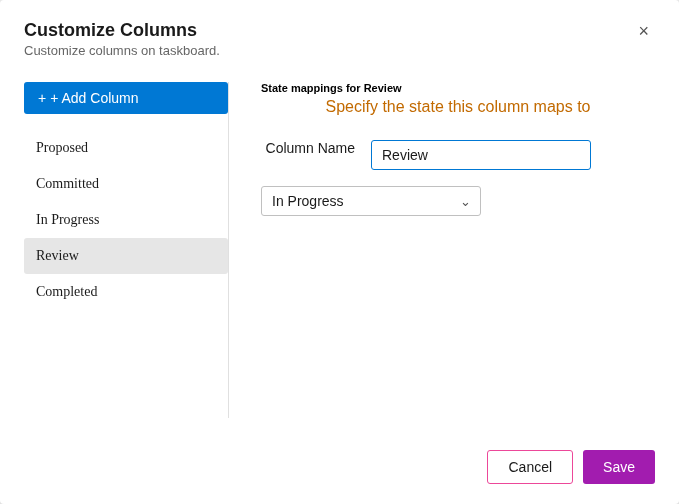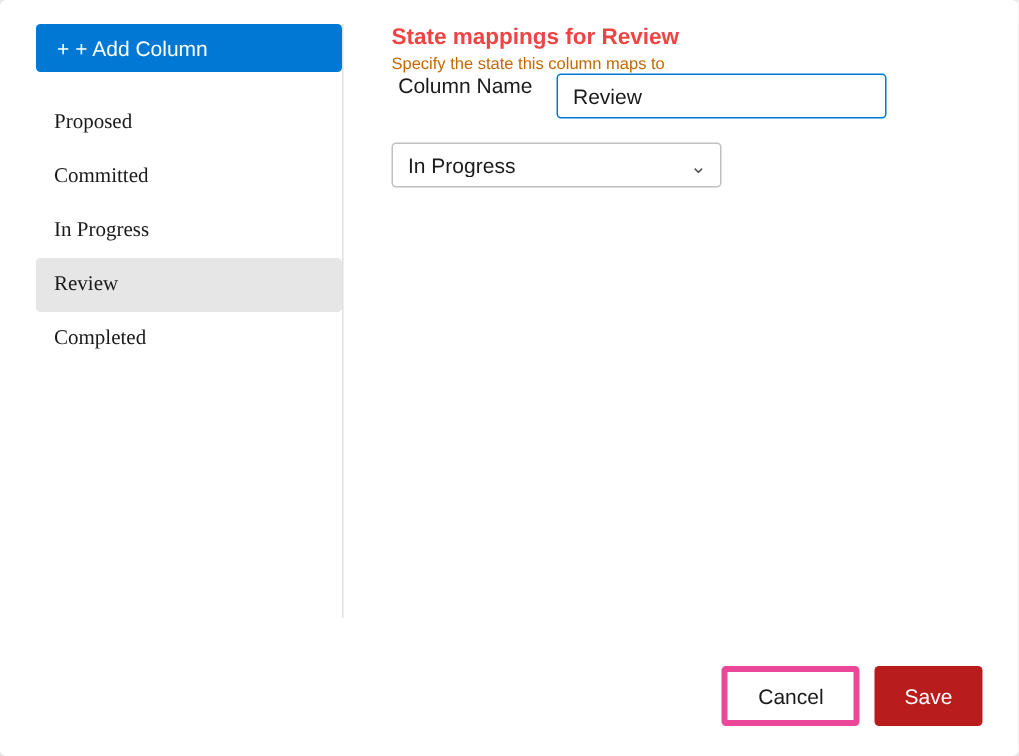--- a/index.html
+++ b/index.html
@@ -102,28 +102,30 @@
       width: 1px;
       background: #e0e0e0;
       margin: 0 0 0 0;
       align-self: stretch;
     }
     .right-panel {
       flex: 1;
       padding: 0 0 0 32px;
     }
     .mapping-title {
-      font-size: 15px;
+      font-size: 11px;
       font-weight: 600;
-      color: #ef4444;
+      color: #000000;
       margin-bottom: 4px;
     }
     .mapping-subtitle {
-      font-size: 11px;
+      font-size: 16px;
       color: #c26a00;
+      margin-bottom: 24px;
+      text-align: center;
     }
     .form-row {
       display: flex;
       align-items: flex-start;
       margin-bottom: 16px;
     }
     .form-label {
       font-size: 14px;
       color: #1a1a1a;
       width: 110px;
@@ -173,44 +175,53 @@
     .dialog-footer {
       display: flex;
       justify-content: flex-end;
       gap: 10px;
       padding: 16px 24px 20px 24px;
       border-top: none;
     }
     .btn-cancel {
       background: #fff;
       color: #1a1a1a;
-      border: 4px solid #ec4899;
+      border: 1px solid #ec4899;
       border-radius: 3px;
       padding: 8px 20px;
       font-size: 14px;
       cursor: pointer;
       font-family: inherit;
     }
     .btn-save {
-      background: #b91c1c;
+      background: #a21caf;
       color: #fff;
       border: none;
       border-radius: 3px;
       padding: 8px 20px;
       font-size: 14px;
       cursor: pointer;
       font-family: inherit;
       font-weight: 500;
     }
   </style>
 </head>
 <body>
 
 <div class="dialog">
 
+  <div class="dialog-header">
+    <div class="dialog-title-row">
+      <div>
+        <div class="dialog-title">Customize Columns</div>
+        <div class="dialog-subtitle">Customize columns on taskboard.</div>
+      </div>
+      <button class="close-btn">×</button>
+    </div>
+  </div>
 
   <div class="dialog-body">
 
     <div class="left-panel">
       <button class="add-column-btn">
         <span>+</span>
         <span style="margin-left:-2px">+ Add Column</span>
       </button>
       <div class="column-list">
         <div class="column-item">Proposed</div>

